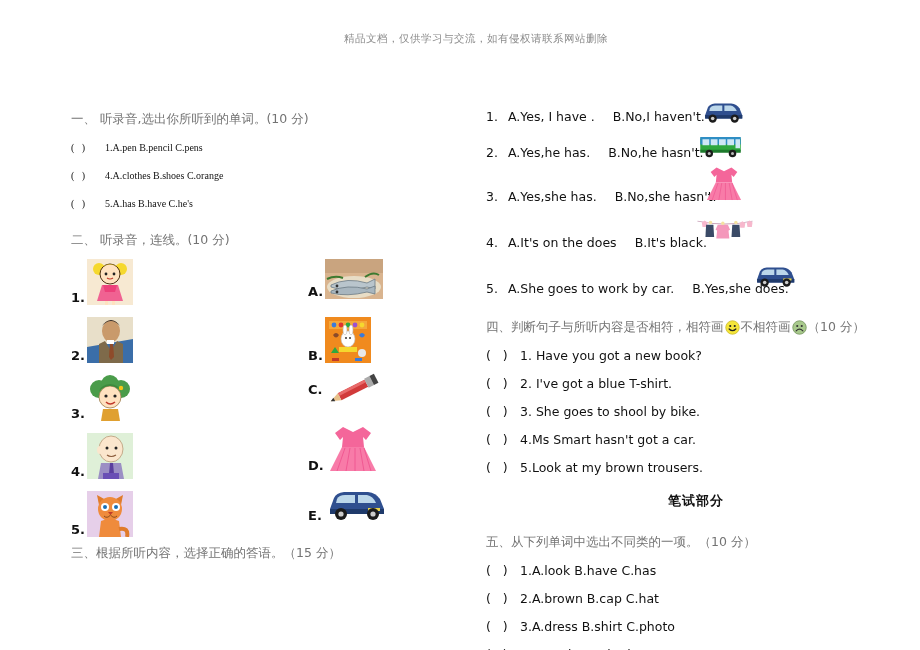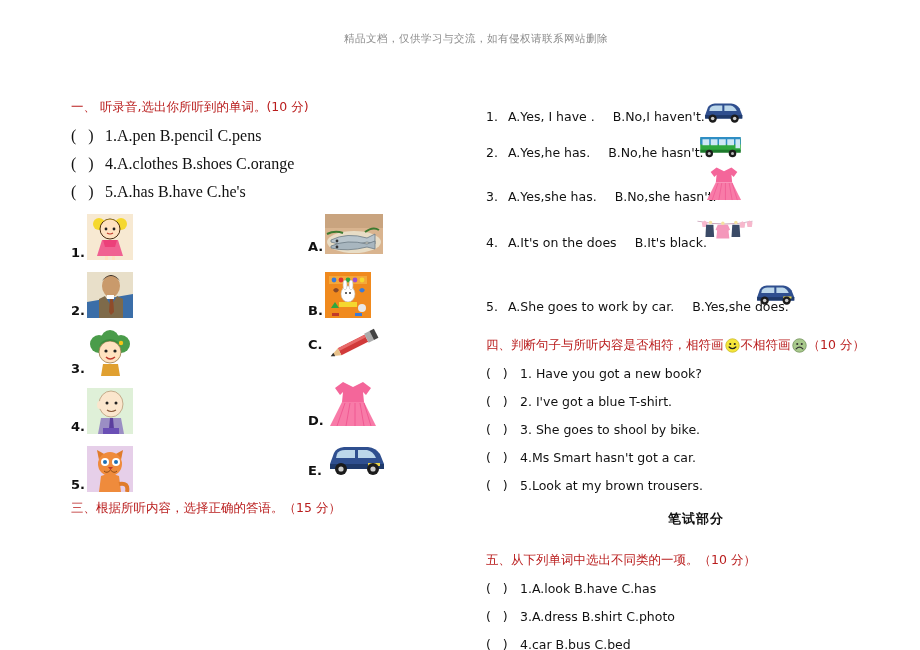--- a/index.html
+++ b/index.html
@@ -36,24 +36,24 @@
   .blank-line{display:inline-block;border-bottom:1.5px solid #111;height:12px;}
   .bl-name{width:62px;}
   .bl-class{width:80px;}
 
   
   .col-left{position:absolute;left:55px;top:95px;width:400px;}
   .col-right{position:absolute;left:470px;top:55px;width:420px;}
 
   .sec-head{
     font-family:"DejaVu Sans", sans-serif;
-    font-size:12.5px;color:#b91c1c;margin:4px 0 6px 0;white-space:nowrap;
+    font-size:12.5px;color:#737373;margin:16px 0 6px 0;white-space:nowrap;
   }
   .q-line{
-    font-size:16px;line-height:28px;color:#111;white-space:nowrap;
+    font-size:10px;line-height:28px;color:#111;white-space:nowrap;
     font-family:"Liberation Serif", serif;
   }
   .paren{display:inline-block;width:34px;}
   .paren i{font-style:normal;}
 
   
   .col-right .q-line{font-family:"DejaVu Sans", sans-serif;font-size:12.5px;}
   .r-row{position:relative;height:32px;margin-top:48px;}
   .r-row .num{display:inline-block;width:22px;}
   .r-row .opt-a{display:inline-block;}
@@ -97,20 +97,21 @@
 
   <div class="col-left">
 
     <div class="sec-head">一、  听录音,选出你所听到的单词。(10 分)</div>
     <div>
       <div class="q-line"><span class="paren"><i>(</i>&nbsp;&nbsp;&nbsp;<i>)</i></span><span>1.A.pen      B.pencil   C.pens</span></div>
       <div class="q-line"><span class="paren"><i>(</i>&nbsp;&nbsp;&nbsp;<i>)</i></span><span>4.A.clothes       B.shoes     C.orange</span></div>
       <div class="q-line"><span class="paren"><i>(</i>&nbsp;&nbsp;&nbsp;<i>)</i></span><span>5.A.has    B.have     C.he's</span></div>
     </div>
 
+    <div class="sec-head" style="margin-top:14px;">二、  听录音，连线。(10 分)</div>
 
     <div class="match-wrap">
 
       <div class="m-item" style="left:0px;top:4px;">
         <span class="m-label">1.</span>
         <svg class="thumb" viewBox="0 0 46 46">
           <rect width="46" height="46" fill="#f7e9d2"></rect>
           <circle cx="12" cy="10" r="6" fill="#f5d82e"></circle>
             <circle cx="34" cy="10" r="6" fill="#f5d82e"></circle>
           <circle cx="23" cy="15" r="10" fill="#ffe2c0" stroke="#4a2d12" stroke-width="1"></circle>
@@ -345,21 +346,21 @@
           <path d="M44 13 L47 20 L43 22 Z" fill="#f498bb"></path>
           <path d="M50 13 L60 13 L61 30 L49 30 Z" fill="#3a4a66"></path>
           <g fill="#f5e2a0">
             <circle cx="20" cy="10" r="2.4"></circle>
               <circle cx="37" cy="11" r="2.4"></circle>
               <circle cx="55" cy="10" r="2.4"></circle>
           </g>
         </svg>
       </div>
 
-      <div class="q-line r-row" style="margin-top:32px;">
+      <div class="q-line r-row" style="margin-top:14px;">
         <span class="num">5.</span><span class="opt-a">A.She goes to work by car.</span><span class="opt-b">B.Yes,she does.</span>
         <svg class="art" style="left:267px;top:-14px;width:44px;height:28px;" viewBox="0 0 64 40">
           <path d="M6 26 L10 15 Q12 10 20 9 L44 9 Q52 10 56 16 L60 26 L60 31 L6 31 Z" fill="#2f4f8f"></path>
           <path d="M13 16 Q15 12 21 12 L31 12 L31 20 L12 20 Z" fill="#bcd7ea"></path>
           <path d="M34 12 L43 12 Q49 13 52 20 L34 20 Z" fill="#bcd7ea"></path>
           <rect x="6" y="26" width="54" height="5" fill="#1f3a6b"></rect>
           <rect x="44" y="25" width="12" height="3" fill="#e8d34a"></rect>
           <circle cx="17" cy="31" r="6" fill="#1b1b1b"></circle>
             <circle cx="17" cy="31" r="2.6" fill="#ccc"></circle>
           <circle cx="49" cy="31" r="6" fill="#1b1b1b"></circle>
@@ -388,20 +389,21 @@
       <div class="q-line"><span class="paren"><i>(</i>&nbsp;&nbsp;&nbsp;<i>)</i></span><span>3.  She goes to shool by bike.</span></div>
       <div class="q-line"><span class="paren"><i>(</i>&nbsp;&nbsp;&nbsp;<i>)</i></span><span>4.Ms Smart hasn't got a car.</span></div>
       <div class="q-line"><span class="paren"><i>(</i>&nbsp;&nbsp;&nbsp;<i>)</i></span><span>5.Look at my brown trousers.</span></div>
     </div>
 
     <div class="pen-head">笔试部分</div>
 
     <div class="sec-head">五、从下列单词中选出不同类的一项。（10 分）</div>
     <div>
       <div class="q-line"><span class="paren"><i>(</i>&nbsp;&nbsp;&nbsp;<i>)</i></span><span>1.A.look   B.have     C.has</span></div>
+      <div class="q-line"><span class="paren"><i>(</i>&nbsp;&nbsp;&nbsp;<i>)</i></span><span>2.A.brown   B.cap    C.hat</span></div>
       <div class="q-line"><span class="paren"><i>(</i>&nbsp;&nbsp;&nbsp;<i>)</i></span><span>3.A.dress    B.shirt   C.photo</span></div>
       <div class="q-line"><span class="paren"><i>(</i>&nbsp;&nbsp;&nbsp;<i>)</i></span><span>4.car     B.bus      C.bed</span></div>
       <div class="q-line"><span class="paren"><i>(</i>&nbsp;&nbsp;&nbsp;<i>)</i></span><span>5.A.sport   B.animal   C.zoo</span></div>
     </div>
 
   </div>
 
 
 </div>
 

